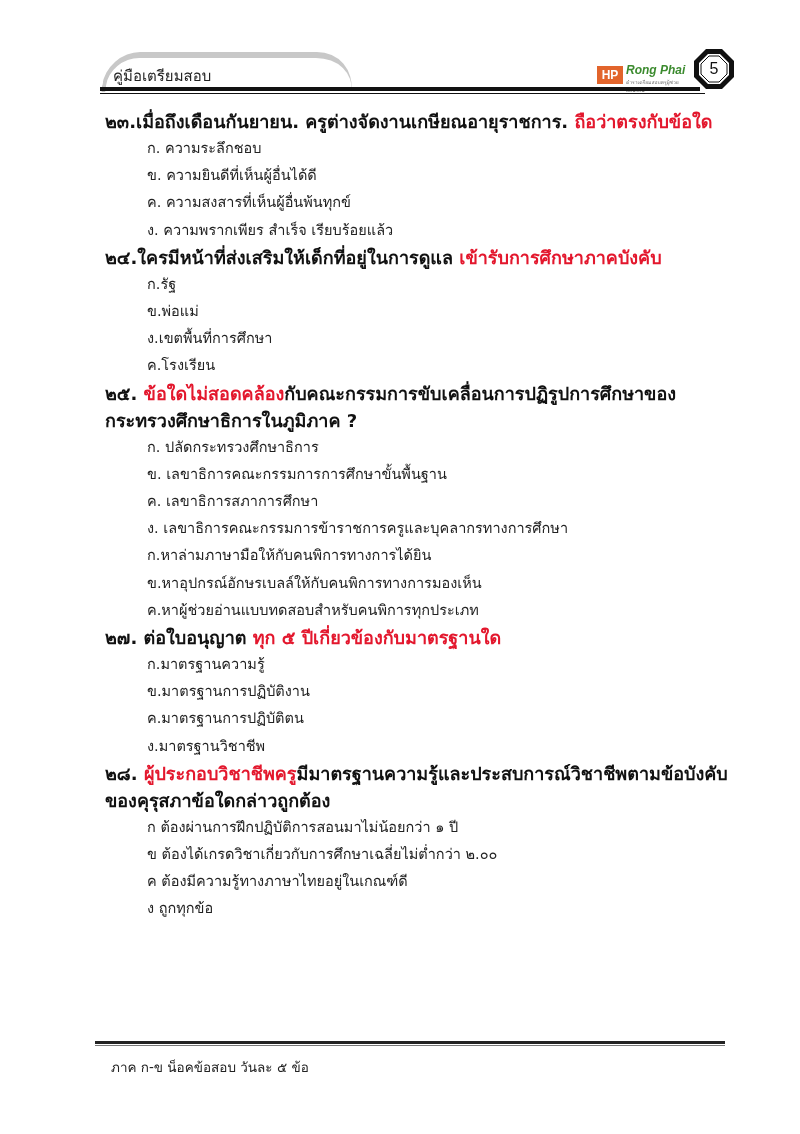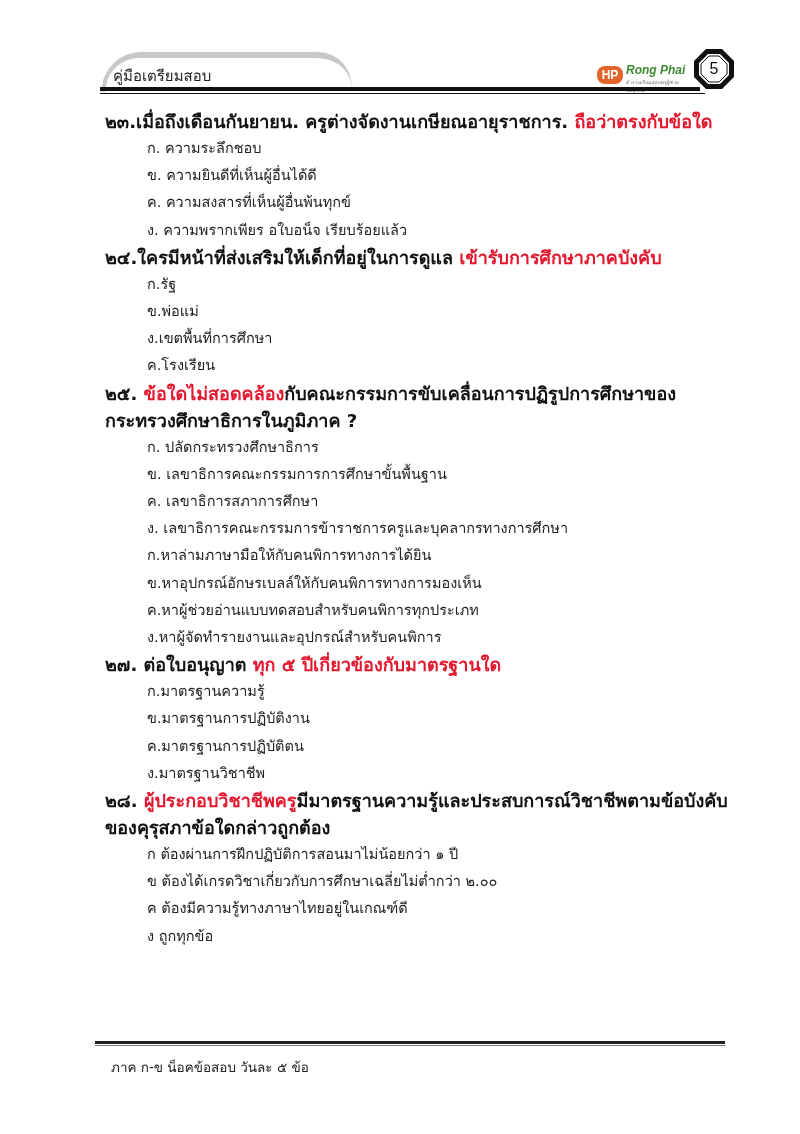--- a/index.html
+++ b/index.html
@@ -9,21 +9,21 @@
     .swoosh { position: absolute; left: 104px; top: 52px; width: 250px; height: 40px;
               border-top: 6px solid #c8c8c8; border-left: 4px solid #c8c8c8;
               border-radius: 50px 60px 0 0; border-right: none; box-sizing: border-box;
               transform: skewX(-8deg); }
     .header-title { position: absolute; left: 113px; top: 64px; font-size: 15px; color: #222; }
     .header-line-thick { position: absolute; left: 100px; top: 87px; width: 600px; height: 4px; background: #111; }
     .header-line-thin { position: absolute; left: 100px; top: 93px; width: 605px; height: 1px; background: #111; }
     .logo { position: absolute; left: 597px; top: 60px; width: 95px; height: 26px; }
     .logo-box { position: absolute; left: 0; top: 6px; width: 26px; height: 18px; background: #e2642b;
                 color: #fff; font-size: 12px; font-weight: bold; line-height: 18px; text-align: center;
-                font-family: "Liberation Sans", sans-serif; border-radius: 8px; }
+                font-family: "Liberation Sans", sans-serif; }
     .logo-text { position: absolute; left: 29px; top: 3px; font-size: 12px; font-style: italic; font-weight: bold;
                  color: #3c8b2f; font-family: "Liberation Sans", sans-serif; }
     .logo-sub { position: absolute; left: 29px; top: 18px; font-size: 5px; color: #666; font-family: "Liberation Sans", sans-serif; }
     .page-badge { position: absolute; left: 693px; top: 48px; width: 42px; height: 42px; }
     .page-badge svg { position: absolute; left: 0; top: 0; }
     .page-number { position: absolute; left: 0; top: 0; width: 42px; height: 42px; line-height: 42px;
                    text-align: center; font-size: 16px; font-family: "Liberation Sans", sans-serif; color: #111; }
 
     .content { position: absolute; left: 105px; top: 108px; width: 630px; }
     .q { font-size: 18px; font-weight: bold; line-height: 27px; color: #111; }
@@ -61,21 +61,21 @@
 <div class="content">
 
   <div>
     <div class="q">
       <span>๒๓.</span><span>เมื่อถึงเดือนกันยายน. ครูต่างจัดงานเกษียณอายุราชการ. </span><span class="red">ถือว่าตรงกับข้อใด</span>
     </div>
     <ul class="opts">
       <li class="opt">ก. ความระลึกชอบ</li>
       <li class="opt">ข. ความยินดีที่เห็นผู้อื่นได้ดี</li>
       <li class="opt">ค. ความสงสารที่เห็นผู้อื่นพ้นทุกข์</li>
-      <li class="opt">ง. ความพรากเพียร อใบอน็จ เรียบร้อยแล้ว</li>
+      <li class="opt">ง. ความพรากเพียร สำเร็จ เรียบร้อยแล้ว</li>
     </ul>
   </div>
 
   <div>
     <div class="q">
       <span>๒๔.</span><span>ใครมีหน้าที่ส่งเสริมให้เด็กที่อยู่ในการดูแล </span><span class="red">เข้ารับการศึกษาภาคบังคับ</span>
     </div>
     <ul class="opts">
       <li class="opt">ก.รัฐ</li>
       <li class="opt">ข.พ่อแม่</li>
@@ -94,21 +94,20 @@
       <li class="opt">ค. เลขาธิการสภาการศึกษา</li>
       <li class="opt">ง. เลขาธิการคณะกรรมการข้าราชการครูและบุคลากรทางการศึกษา</li>
     </ul>
   </div>
 
   <div>
     <ul class="opts">
       <li class="opt">ก.หาล่ามภาษามือให้กับคนพิการทางการได้ยิน</li>
       <li class="opt">ข.หาอุปกรณ์อักษรเบลล์ให้กับคนพิการทางการมองเห็น</li>
       <li class="opt">ค.หาผู้ช่วยอ่านแบบทดสอบสำหรับคนพิการทุกประเภท</li>
-      <li class="opt">ง.หาผู้จัดทำรายงานและอุปกรณ์สำหรับคนพิการ</li>
     </ul>
   </div>
 
   <div>
     <div class="q">
       <span>๒๗.</span><span> ต่อใบอนุญาต </span><span class="red">ทุก ๕ ปีเกี่ยวข้องกับมาตรฐานใด</span>
     </div>
     <ul class="opts">
       <li class="opt">ก.มาตรฐานความรู้</li>
       <li class="opt">ข.มาตรฐานการปฏิบัติงาน</li>

